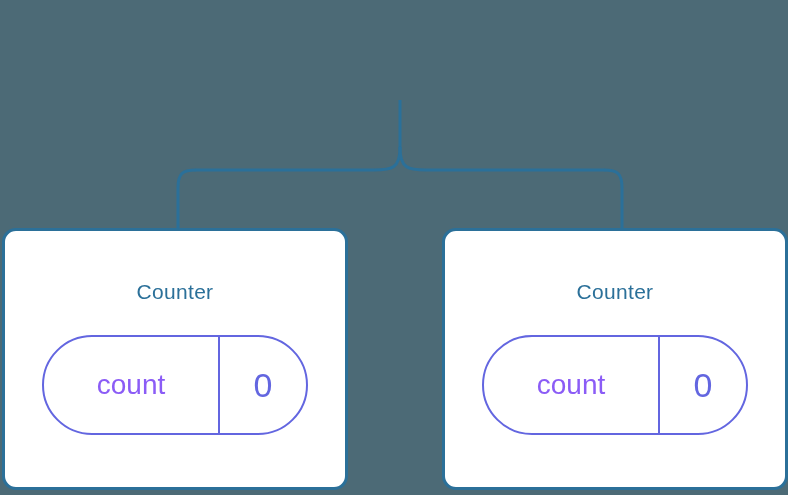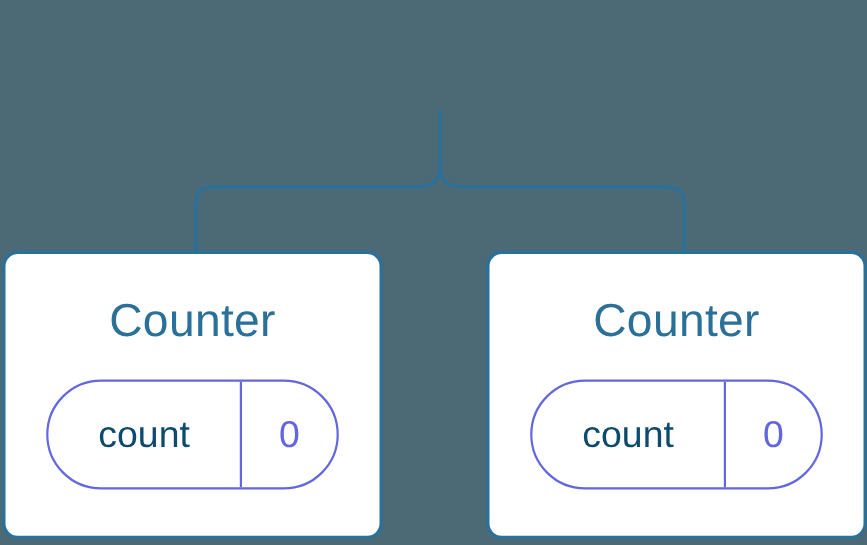--- a/index.html
+++ b/index.html
@@ -63,45 +63,45 @@
     box-sizing: border-box;
     display: flex;
     flex-direction: column;
     align-items: center;
   }
   .card-left  { left: 2px; }
   .card-right { left: 442px; }
 
   .card-title {
     color: #2b7099;
-    font-size: 42px;
+    font-size: 21px;
     line-height: 1;
-    margin-top: 39px;
+    margin-top: 50px;
     letter-spacing: 0.3px;
   }
 
   
   .capsule {
     margin-top: 33px;
     width: 266px;
     height: 100px;
     border: 2px solid #6366e0;
     border-radius: 50px;
     box-sizing: border-box;
     display: flex;
     align-items: stretch;
     background: #ffffff;
   }
   .capsule-key {
     flex: 0 0 174px;
     display: flex;
     align-items: center;
     justify-content: center;
-    color: #0c4a6e;
-    font-size: 34px;
+    color: #8b5cf6;
+    font-size: 28px;
     line-height: 1;
     border-right: 2px solid #6366e0;
   }
   .capsule-val {
     flex: 1 1 auto;
     display: flex;
     align-items: center;
     justify-content: center;
     color: #6366e0;
     font-size: 34px;

